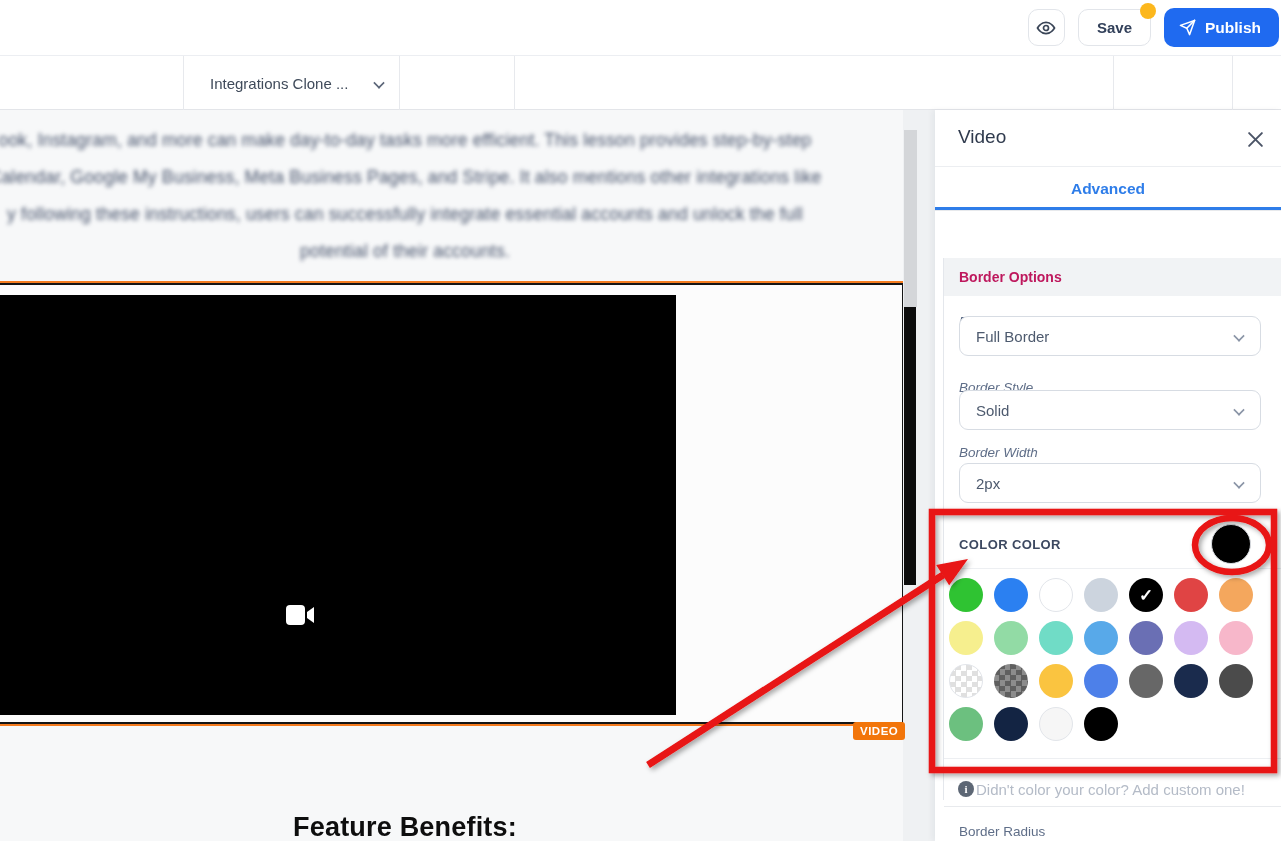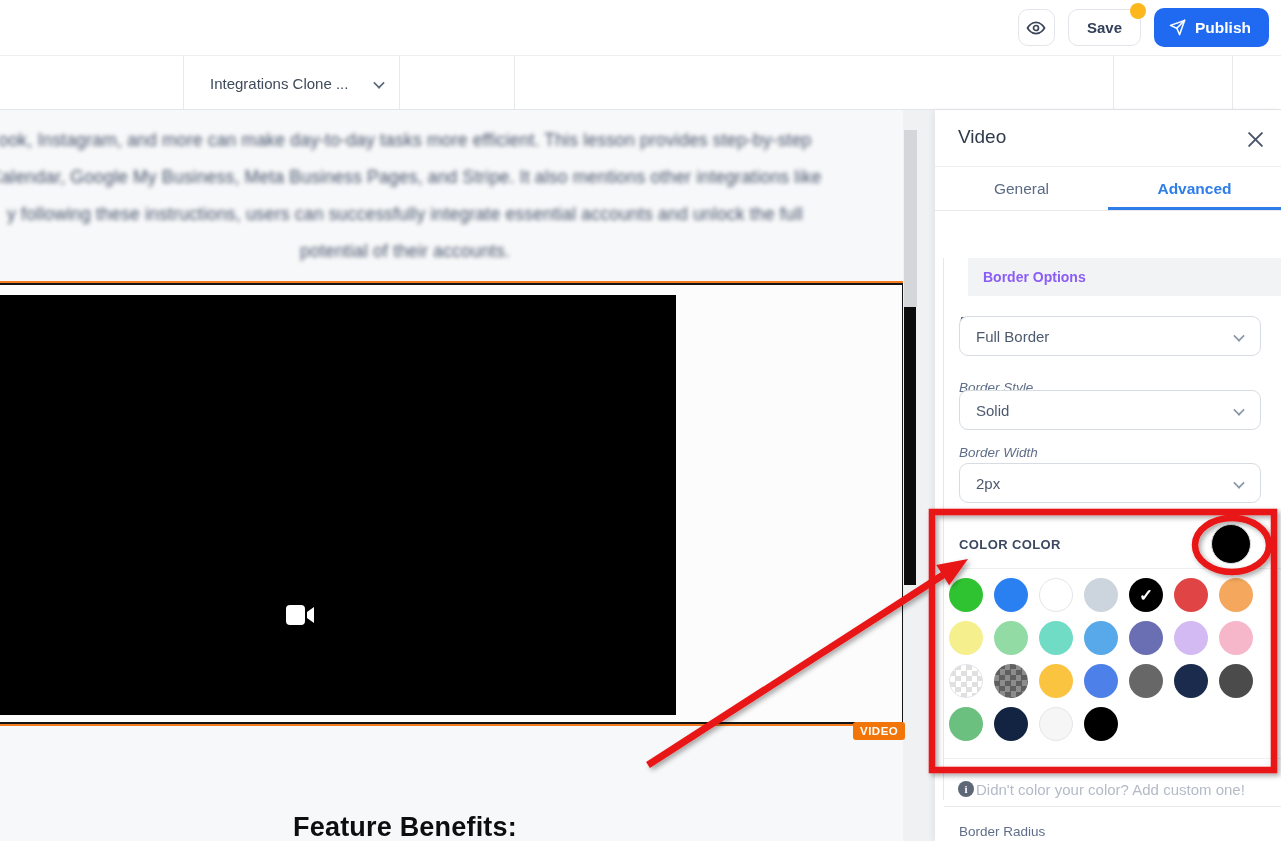--- a/index.html
+++ b/index.html
@@ -2,21 +2,21 @@
 <html><head>
 <meta charset="utf-8">
 <style>
   * { margin:0; padding:0; box-sizing:border-box; }
   html,body { width:1281px; height:841px; overflow:hidden; }
   body { font-family:"Liberation Sans", sans-serif; background:#fff; }
   #app { position:relative; width:1281px; height:841px; background:#fff; }
 
   
   .topbar { position:absolute; left:0; top:0; width:1281px; height:55px; background:#fff; }
-  .topbar-right { position:absolute; right:0; top:0; height:55px; display:flex; align-items:center; gap:13px; padding-right:12px; }
+  .topbar-right { position:absolute; right:0; top:0; height:55px; display:flex; align-items:center; gap:13px; padding-right:2px; }
   .icon-btn { width:37px; height:37px; border:1px solid #e2e5ea; border-radius:10px; background:#fff; display:flex; align-items:center; justify-content:center; color:#3a4557; cursor:pointer; }
   .save-btn { position:relative; height:37px; padding:0 18px; border:1px solid #e2e5ea; border-radius:10px; background:#fff; font-size:15px; font-weight:700; color:#32405a; cursor:pointer; }
   .save-dot { position:absolute; right:-6px; top:-7px; width:16px; height:16px; border-radius:50%; background:var(--notification-dot,#fcb71d); }
   .publish-btn { height:39px; min-width:112px; padding:0 18px 0 15px; border:none; border-radius:10px; background:var(--publish-blue,#1f6af0); color:#fff; font-size:15.5px; font-weight:700; display:flex; align-items:center; gap:9px; cursor:pointer; }
 
   
   .toolbar { position:absolute; left:0; top:55px; width:1281px; height:55px; background:#fff; border-top:1px solid #eceef2; border-bottom:1px solid #e3e5e9; }
   .vdiv { position:absolute; top:0; width:1px; height:54px; background:#e7e9ed; }
   .page-select { position:absolute; left:210px; top:0; height:54px; display:flex; align-items:center; gap:26px; cursor:pointer; }
   .page-select .label { font-size:15px; color:#3f4a5a; }
@@ -44,21 +44,21 @@
 
   
   .panel { position:absolute; left:935px; top:110px; width:346px; height:731px; background:#fff; box-shadow:-3px 0 6px rgba(20,30,50,.05); }
   .panel-header { position:absolute; left:0; top:0; width:346px; height:57px; border-bottom:1px solid #eceef1; }
   .panel-title { position:absolute; left:23px; top:16px; font-size:19px; font-weight:500; color:#2f3a4d; }
   .panel-close { position:absolute; right:12px; top:15px; width:28px; height:28px; display:flex; align-items:center; justify-content:center; color:#4a5366; cursor:pointer; }
   .tabs { position:absolute; left:0; top:57px; width:346px; height:44px; display:flex; border-bottom:1px solid #e7e9ec; }
   .tab { flex:1; display:flex; align-items:center; justify-content:center; font-size:15.5px; color:#5b6b85; cursor:pointer; }
   .tab.active { color:var(--tab-blue,#2e7de9); font-weight:700; box-shadow:inset 0 -3px 0 var(--tab-blue,#2e7de9); }
   .sections-line { position:absolute; left:8px; top:148px; width:1px; height:542px; background:#e4e7ec; }
-  .section-bar { position:absolute; left:9px; top:148px; right:0; height:38px; background:#f1f3f5; display:flex; align-items:center; padding-left:15px; font-size:14px; font-weight:700; color:#8b5cf6;margin-left:24px; }
+  .section-bar { position:absolute; left:9px; top:148px; right:0; height:38px; background:#f1f3f5; display:flex; align-items:center; padding-left:15px; font-size:14px; font-weight:700; color:#be185d; }
   .fld-label { position:absolute; left:24px; font-size:13.5px; color:#5f6e88;font-style:italic; }
   .dd { position:absolute; left:24px; width:302px; height:40px; border:1px solid #d7dce3; border-radius:9px; background:#fff; display:flex; align-items:center; padding:0 16px; font-size:15px; color:#4d5a6e; cursor:pointer; }
   .dd .chev { margin-left:auto; }
   .dd .chev::before { border-color:#8a94a6; }
   .color-header { position:absolute; left:9px; right:0; top:412px; height:46px; }
   .color-header .cap { position:absolute; left:15px; top:15px; font-size:13px; font-weight:700; letter-spacing:.4px; color:#3d4961; }
   .selected-color { position:absolute; right:30px; top:2px; width:40px; height:40px; border-radius:50%; border:1px solid #d9dce1; cursor:pointer; }
   .color-divider { position:absolute; left:9px; right:0; top:458px; height:1px; background:#edeff2; }
   .color-grid { position:absolute; left:14px; top:468px; width:318px; display:grid; grid-template-columns:repeat(7,34px); grid-auto-rows:34px; column-gap:11px; row-gap:9px; }
   .swatch { width:34px; height:34px; border-radius:50%; cursor:pointer; position:relative; }
@@ -207,21 +207,20 @@
         <span>
           <svg class="ic" width="17" height="17" viewBox="0 0 16 16" stroke="currentColor" stroke-width="1.8" stroke-linecap="round">
             <line x1="2" y1="2" x2="14" y2="14"></line>
               <line x1="14" y1="2" x2="2" y2="14"></line>
           </svg>
         </span>
       </div>
     </div>
 
     <div class="tabs">
-      <div class="tab">General</div>
       <div class="tab active">Advanced</div>
     </div>
 
     <div class="sections-line"></div>
 
     <div class="section-bar">Border Options</div>
 
     <div class="fld-label" style="top:204px">Border</div>
     <div class="dd" style="top:206px">
       <span>Full Border</span>

